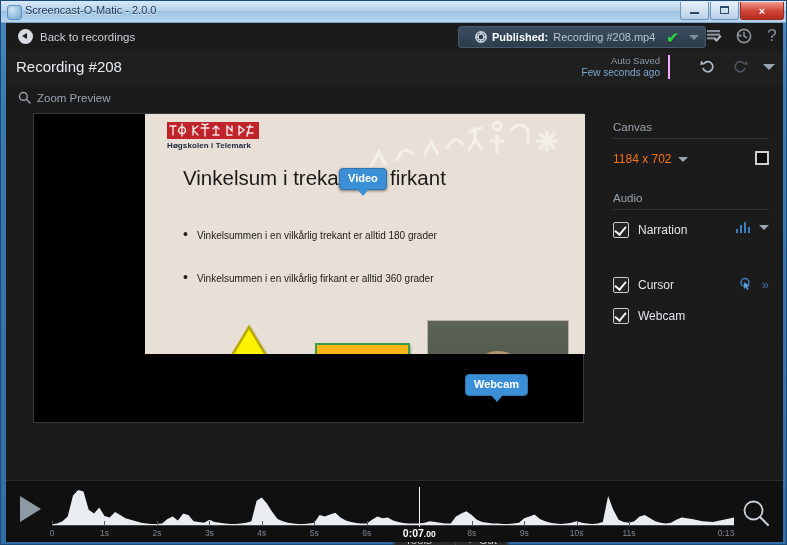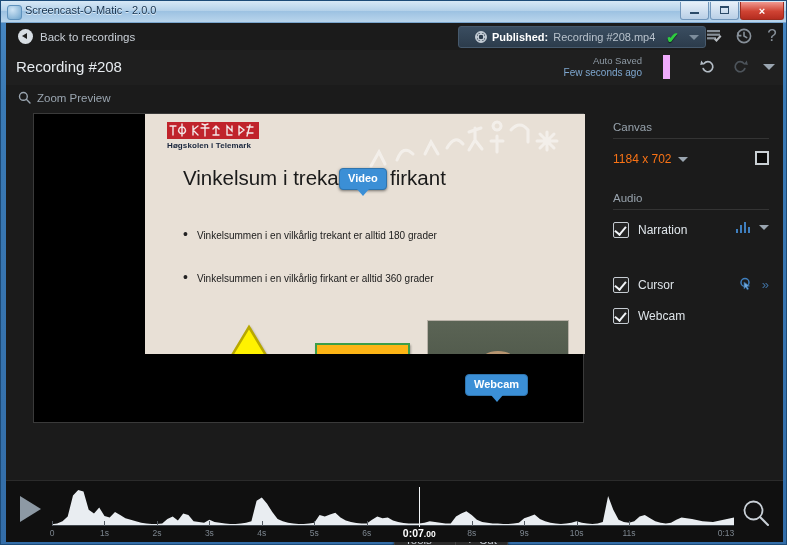--- a/index.html
+++ b/index.html
@@ -58,22 +58,22 @@
   .caret{margin-left:5px;width:0;height:0;border-left:5px solid transparent;
          border-right:5px solid transparent;border-top:5px solid #7d8d9c;}
   .topicons{position:absolute;right:4px;top:4px;display:flex;gap:12px;align-items:center;}
   .ticon{width:18px;height:18px;position:relative;cursor:pointer;opacity:.85;}
   .qm{font-size:17px;color:#9aa5b0;line-height:18px;text-align:center;width:14px;}
 
   
   .headrow{position:absolute;left:0;top:27px;width:777px;height:35px;background:#1f1f1f;
            border-bottom:1px solid #121212;}
   .rectitle{position:absolute;left:10px;top:8px;font-size:15px;color:#e7ebef;}
-  .autosave{position:absolute;right:113px;top:5px;text-align:right;border-right:7px solid #f0abfc;
-            padding-right:21px;height:24px;}
+  .autosave{position:absolute;right:113px;top:5px;text-align:right;border-right:2px solid #f0abfc;
+            padding-right:8px;height:24px;}
   .as1{font-size:9.5px;color:#8e9aa5;}
   .as2{font-size:10px;color:#7ea7cf;margin-top:1px;}
   .histbtns{position:absolute;right:8px;top:6px;display:flex;gap:14px;align-items:center;}
   .arcbtn{width:18px;height:18px;cursor:pointer;}
   .dncaret{width:0;height:0;border-left:6px solid transparent;border-right:6px solid transparent;
            border-top:6px solid #9aa5b0;margin-top:4px;}
 
   
   .main{position:absolute;left:0;top:62px;width:777px;height:395px;background:#1b1b1b;}
   .zoomrow{position:absolute;left:12px;top:6px;display:flex;align-items:center;gap:6px;cursor:pointer;}

